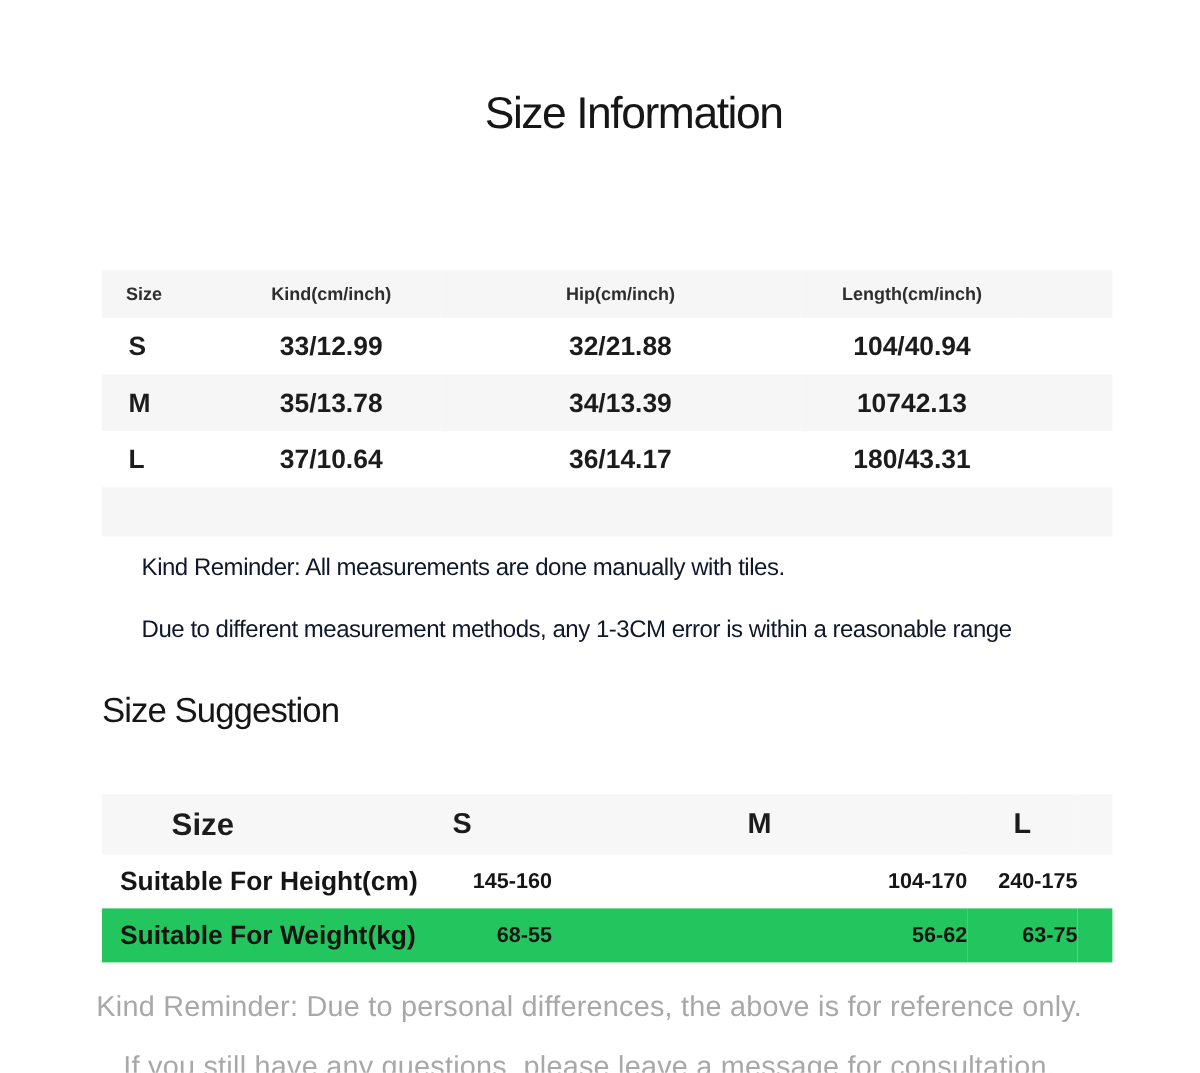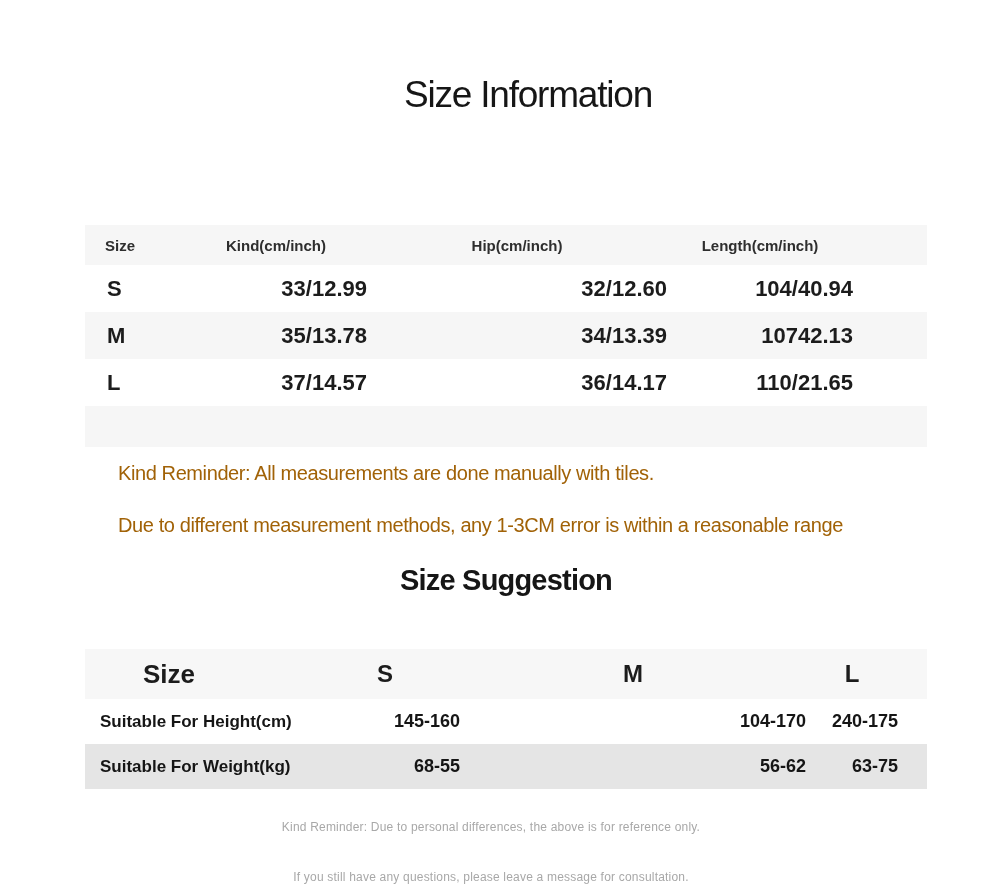--- a/index.html
+++ b/index.html
@@ -39,49 +39,48 @@
     font-size: 15px;
     color: #2e2e2e;
     text-align: center;
   }
   .t1 td { vertical-align: middle; }
   .t1 .hdr td.c1 { text-align: left; padding-left: 20px; }
   .t1 .datarow td {
     height: 47px;
     font-size: 22px;
     color: #1c1c1c;
-    text-align: right;
+    text-align: center;
   }
   .t1 .datarow td.c1 { text-align: left; padding-left: 22px; }
   .t1 .striped { background: #f6f6f6; }
   .band {
     width: 842px;
     height: 41px;
     background: #f6f6f6;
   }
   
   .reminder {
     margin-left: 118px;
     font-size: 20px;
     letter-spacing: -0.4px;
     line-height: 30px;
-    color: #a16207;
+    color: #0f172a;
   }
   .reminder.l1 { margin-top: 11px; }
   .reminder.l2 { margin-top: 22px; }
   
   .suggestion-title {
     width: 842px;
     margin-left: 85px;
-    margin-top: 22px;
+    margin-top: 35px;
     font-size: 29px;
-    font-weight: 700;
+    font-weight: 400;
     line-height: 36px;
     letter-spacing: -0.8px;
-    text-align: center;
     color: #161616;
   }
   
   .tbl-wrap.second { margin-top: 51px; }
   .t2 .hdr td {
     height: 50px;
     background: #f7f7f7;
     font-size: 24px;
     color: #1c1c1c;
     text-align: center;
@@ -93,30 +92,30 @@
     padding-left: 58px;
   }
   .t2 .datarow td {
     height: 45px;
     font-size: 18px;
     color: #151515;
     text-align: right;
     vertical-align: middle;
   }
   .t2 .datarow td.c1 {
-    font-size: 17px;
+    font-size: 22px;
     text-align: left;
     padding-left: 15px;
   }
-  .t2 .striped { background: #e5e5e5; }
+  .t2 .striped { background: #22c55e; }
   
   .footer-note {
     width: 982px;
     text-align: center;
-    font-size: 12px;
+    font-size: 24px;
     line-height: 22px;
     color: #a8a8a8;
     letter-spacing: 0.2px;
   }
   .footer-note.l1 { margin-top: 27px; }
   .footer-note.l2 { margin-top: 28px; }
 </style>
 </head>
 <body>
 
@@ -135,36 +134,36 @@
       <tr class="hdr">
         <td class="c1">Size</td>
         <td>Kind(cm/inch)</td>
         <td>Hip(cm/inch)</td>
         <td>Length(cm/inch)</td>
         <td></td>
       </tr>
       <tr class="datarow">
         <td class="c1">S</td>
         <td>33/12.99</td>
-        <td>32/12.60</td>
+        <td>32/21.88</td>
         <td>104/40.94</td>
         <td></td>
       </tr>
       <tr class="datarow striped">
         <td class="c1">M</td>
         <td>35/13.78</td>
         <td>34/13.39</td>
         <td>10742.13</td>
         <td></td>
       </tr>
       <tr class="datarow">
         <td class="c1">L</td>
-        <td>37/14.57</td>
+        <td>37/10.64</td>
         <td>36/14.17</td>
-        <td>110/21.65</td>
+        <td>180/43.31</td>
         <td></td>
       </tr>
     </tbody>
   </table>
   <div class="band"></div>
 </div>
 
 <p class="reminder l1">Kind Reminder: All measurements are done manually with tiles.</p>
 <p class="reminder l2">Due to different measurement methods, any 1-3CM error is within a reasonable range</p>
 

